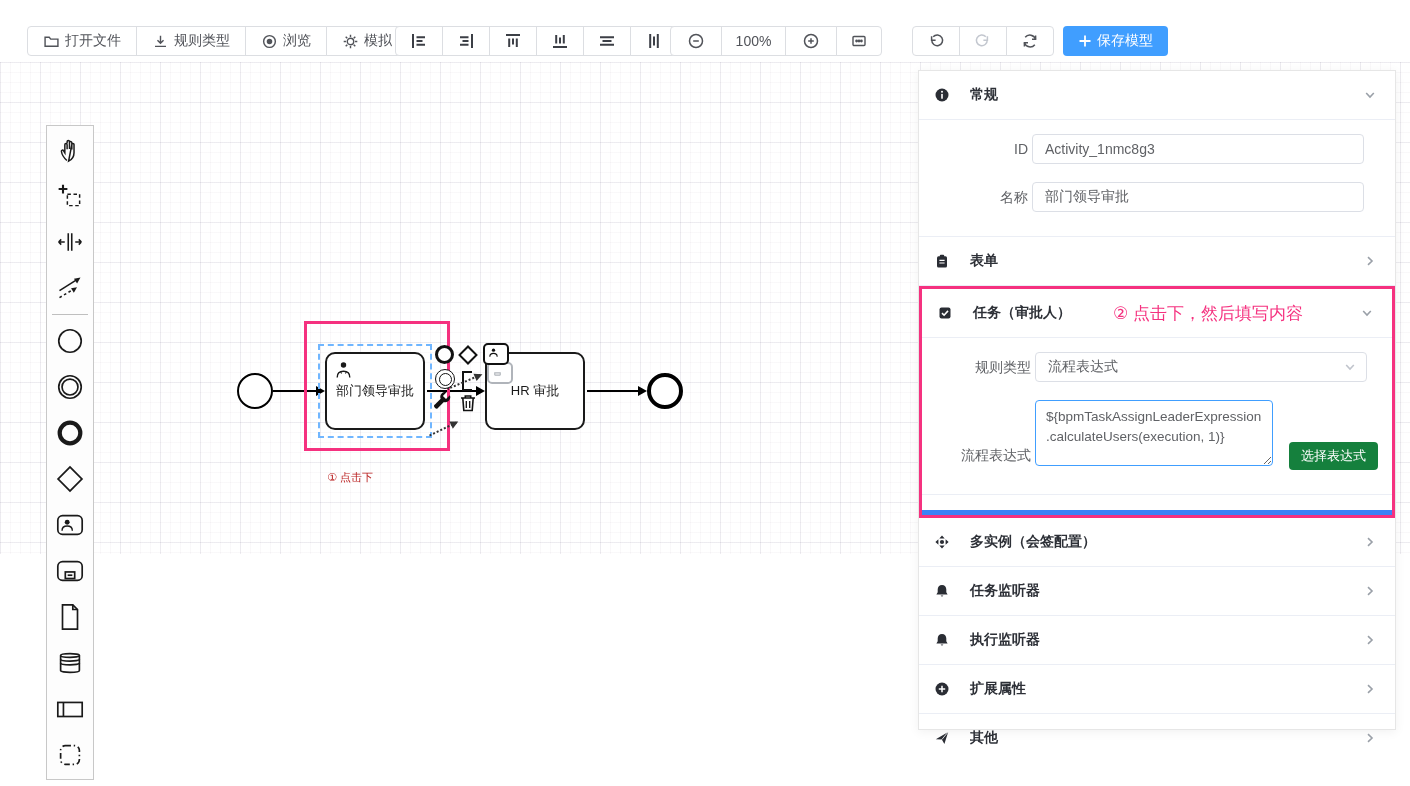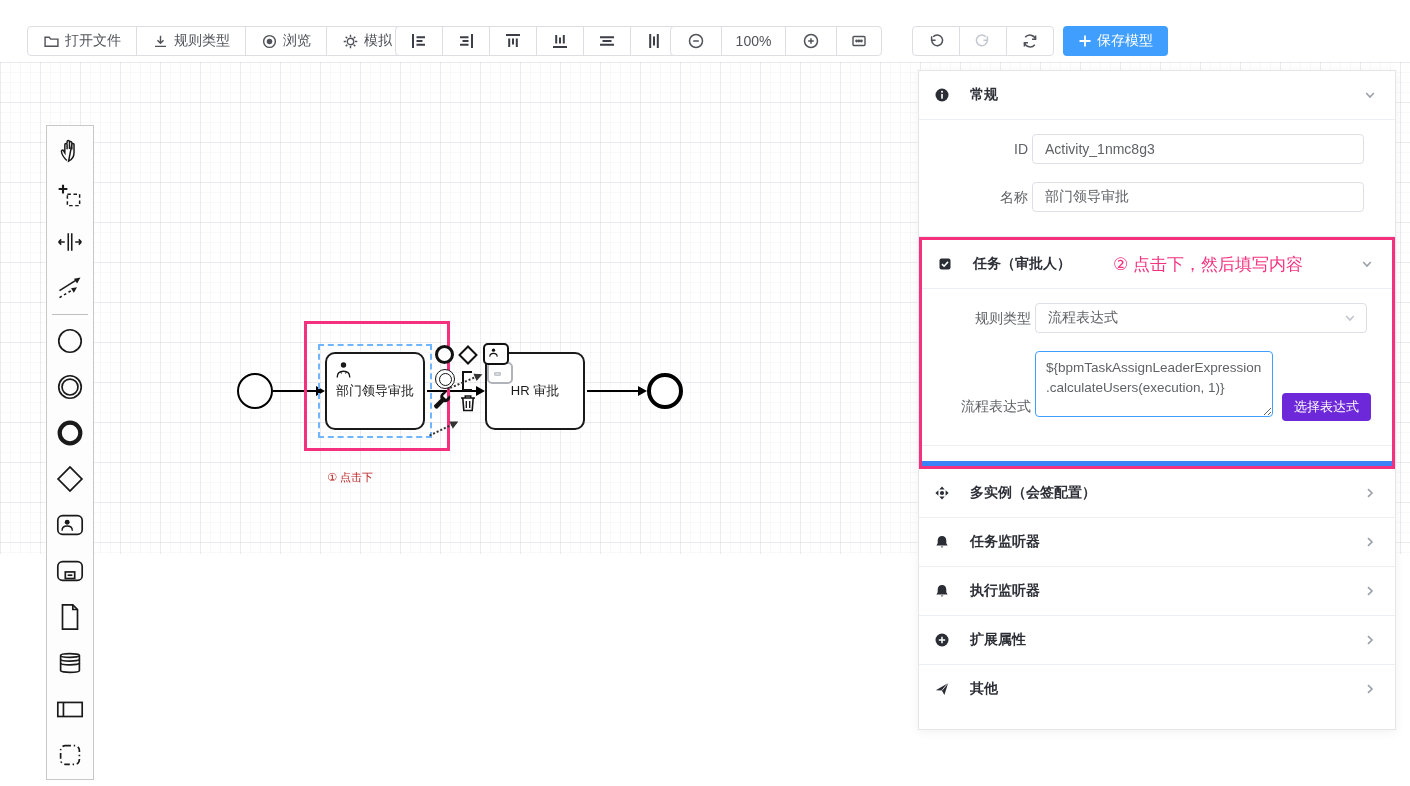--- a/index.html
+++ b/index.html
@@ -78,21 +78,21 @@
   .frow:last-child { margin-bottom:0; }
   .flabel { width:109px; text-align:right; font-size:14px; color:#606266; line-height:30px; flex:none; }
   .fctrl { margin-left:4px; }
   .inp { width:332px; height:30px; border:1px solid #dcdfe6; border-radius:4px; padding:0 12px;
     font-size:14px; color:#606266; font-family:inherit; background:#fff; outline:none; }
   .selwrap { position:relative; width:332px; }
   .selwrap .inp { width:100%; padding-right:30px; }
   .selwrap .chev { position:absolute; right:10px; top:8px; }
   .exp-area { width:238px; height:66px; border:1px solid #409eff; border-radius:4px; padding:6px 10px;
     font-size:13.5px; line-height:20px; color:#606266; font-family:inherit; resize:both; outline:none; }
-  .green-btn { display:inline-block; margin:18px 0 0 9px; height:28px; padding:0 12px; background:#6d28d9;
+  .green-btn { display:inline-block; margin:18px 0 0 16px; height:28px; padding:0 12px; background:#15803d;
     color:#fff; font-size:13px; border:none; border-radius:4px; cursor:pointer; vertical-align:top; }
   .pink-wrap { border:3px solid #f5317f; }
   .pink-wrap .sec:last-child { border-bottom:5px solid #3b82f6; }
   .pink-note { color:#f5317f; font-size:17px; margin-left:26px; white-space:nowrap; }
   .taskfoot { height:15px; }
 </style>
 </head>
 <body>
 
 <div class="app">
@@ -409,20 +409,34 @@
           <span class="flabel">ID</span>
           <input class="inp fctrl" value="Activity_1nmc8g3" style="">
         </div>
         <div class="frow">
           <span class="flabel">名称</span>
           <input class="inp fctrl" value="部门领导审批" style="">
         </div>
       </div>
     </div>
 
+    <div class="sec">
+      <div class="sec-head">
+        <svg width="14" height="14" viewBox="0 0 14 14">
+            <rect x="2" y="2.2" width="10" height="11.3" rx="1.5" fill="#2a2d34"></rect>
+            <rect x="4.8" y="0.8" width="4.4" height="2.6" rx="1" fill="#2a2d34"></rect>
+            <path d="M4.4 6.4h5.2M4.4 9h5.2" stroke="#fff" stroke-width="1.1"></path>
+          </svg>
+        <span class="ttl">表单</span>
+        <span class="sp"></span>
+        <svg width="14" height="14" viewBox="0 0 14 14" fill="none" stroke="#9aa0a8" stroke-width="1.6">
+            <polyline points="5,3.2 9,7 5,10.8"></polyline>
+          </svg>
+      </div>
+    </div>
 
     <div class="pink-wrap">
       <div class="sec">
         <div class="sec-head">
           <svg width="14" height="14" viewBox="0 0 14 14">
               <rect x="1.5" y="1.5" width="11" height="11" rx="2" fill="#2a2d34"></rect>
               <path d="M4 7.1l2.1 2.1L10 4.9" fill="none" stroke="#fff" stroke-width="1.6"></path>
             </svg>
           <span class="ttl">任务（审批人）</span>
           <span class="pink-note">② 点击下，然后填写内容</span>

